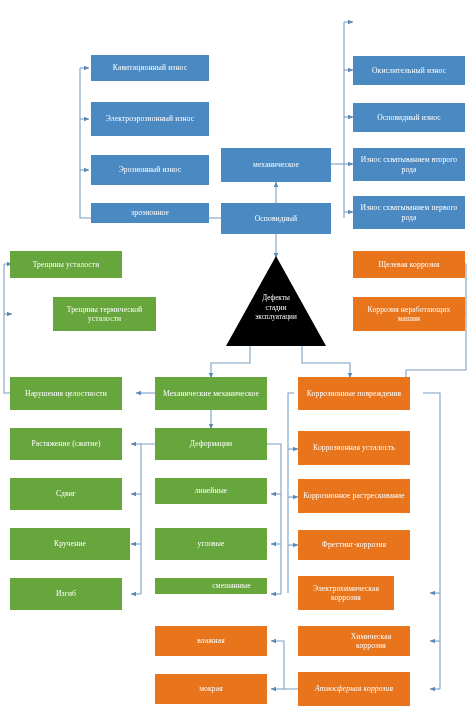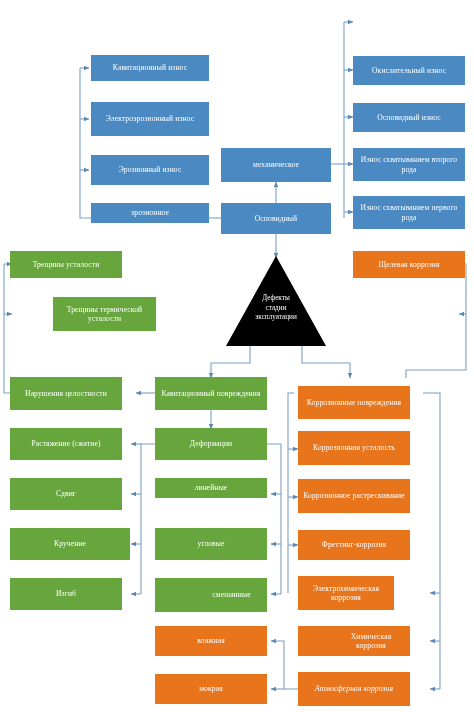--- a/index.html
+++ b/index.html
@@ -180,34 +180,35 @@
   <div class="node green" style="left:10px; top:377px; width:112px; height:33px;">Нарушения целостности</div>
 
   <div class="node green" style="left:10px; top:428px; width:112px; height:32px;">Растяжение (сжатие)</div>
 
   <div class="node green" style="left:10px; top:478px; width:112px; height:32px;">Сдвиг</div>
 
   <div class="node green" style="left:10px; top:528px; width:120px; height:32px;">Кручение</div>
 
   <div class="node green" style="left:10px; top:578px; width:112px; height:32px;">Изгиб</div>
 
-  <div class="node green" style="left:155px; top:377px; width:112px; height:33px;">Кавитационный повреждения</div>
+  <div class="node green" style="left:155px; top:377px; width:112px; height:33px;">Механические механическое</div>
 
   <div class="node green" style="left:155px; top:428px; width:112px; height:32px;">Деформации</div>
 
-  <div class="node green" style="left:155px; top:478px; width:112px; height:20px;">линейные</div>
+  <div class="node green" style="left:155px; top:478px; width:112px; height:26px;">линейные</div>
 
   <div class="node green" style="left:155px; top:528px; width:112px; height:32px;">угловые</div>
 
-  <div class="node green" style="left:155px; top:578px; width:112px; height:34px;padding-left:44px;">смешанные</div>
+  <div class="node green" style="left:155px; top:578px; width:112px; height:16px;padding-left:44px;">смешанные</div>
 
   <div class="node orange" style="left:353px; top:251px; width:112px; height:27px;">Щелевая коррозия</div>
 
-
-  <div class="node orange" style="left:298px; top:377px; width:112px; height:33px;margin-top:9px;">Коррозионные повреждения</div>
+  <div class="node orange" style="left:353px; top:297px; width:112px; height:34px;">Коррозия неработающих машин</div>
+
+  <div class="node orange" style="left:298px; top:377px; width:112px; height:33px;">Коррозионные повреждения</div>
 
   <div class="node orange" style="left:298px; top:431px; width:112px; height:34px;">Коррозионная усталость</div>
 
   <div class="node orange" style="left:298px; top:479px; width:112px; height:34px;">Коррозионное растрескивание</div>
 
   <div class="node orange" style="left:298px; top:530px; width:112px; height:30px;">Фреттинг-коррозия</div>
 
   <div class="node orange" style="left:298px; top:576px; width:96px; height:34px;">Электрохимическая коррозия</div>
 
   <div class="node orange" style="left:298px; top:626px; width:112px; height:30px;padding-left:37px;">Химическая коррозия</div>

